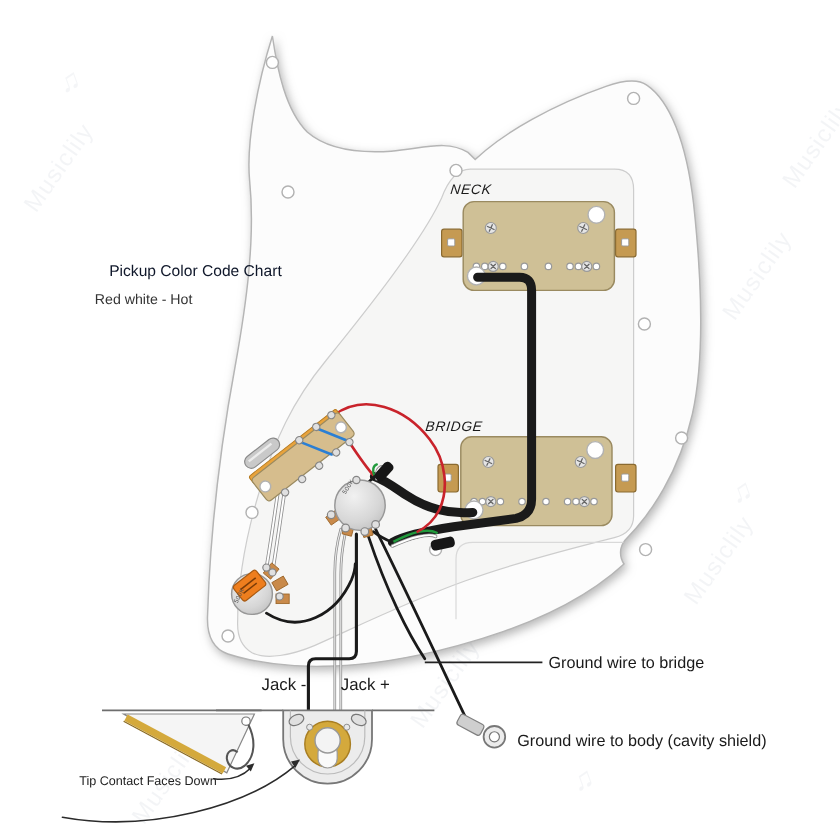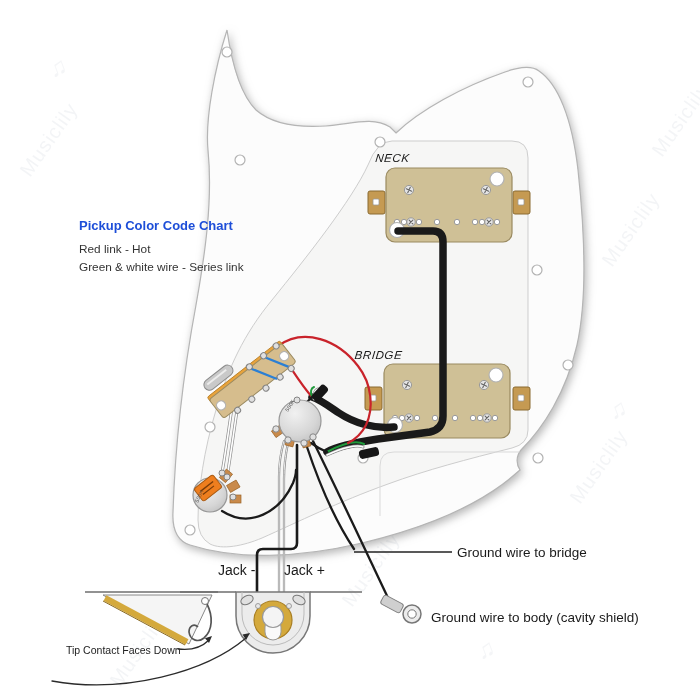--- a/index.html
+++ b/index.html
@@ -35,21 +35,21 @@
   .tiptxt{fill:#222;font-size:10.5px;}
   .cursive{fill:#1a1a1a;font-size:11.5px;font-style:italic;letter-spacing:.6px;}
   .potlabel{fill:#555;font-size:5.2px;letter-spacing:.3px;}
   .wm{fill:#8f9cb0;opacity:.10;font-size:20px;letter-spacing:1px;}
   .wmlogo{fill:#8f9cb0;opacity:.09;font-size:24px;}
   .ann{fill:none;stroke:#2b2b2b;stroke-width:1.3;stroke-linecap:round;}
   .annhead{fill:#2b2b2b;}
   .bodyline{stroke:#6e6e6e;stroke-width:1.3;}
   
   .legend{position:absolute;left:79px;top:218px;}
-  .legend .t{font-size:13px;font-weight:700;color:#1d4ed8;margin:0 0 8px 0;}
+  .legend .t{font-size:13px;font-weight:400;color:#0f172a;margin:0 0 8px 12px;}
   .legend .l{font-size:11.8px;color:#333;line-height:17.6px;}
 </style>
 </head>
 <body>
 
 <div class="stage">
 <svg width="700" height="700" viewBox="0 0 700 700">
   <defs>
     <radialGradient id="potg" cx="38%" cy="32%" r="75%">
       <stop offset="0%" stop-color="#f1f1f1"></stop>
@@ -301,16 +301,15 @@
     <text class="tiptxt" x="66" y="654">Tip Contact Faces Down</text>
     <path class="ann" d="M 178,649 C 194,651 203,646 209,640"></path>
     <path class="annhead" d="M 212,636 l -7,2.2 l 4,4.8 z"></path>
     <path class="ann" d="M 52,681 C 125,694 206,672 246,638"></path>
     <path class="annhead" d="M 250,633 l -7.5,1.6 l 3.6,5.4 z"></path>
   </g>
 </svg>
 
 <div class="legend">
   <p class="t">Pickup Color Code Chart</p>
-  <div class="l">Red link - Hot</div>
-  <div class="l">Green &amp; white wire - Series link</div>
+  <div class="l">Red white - Hot</div>
 </div>
 </div>
 
 </body></html>

